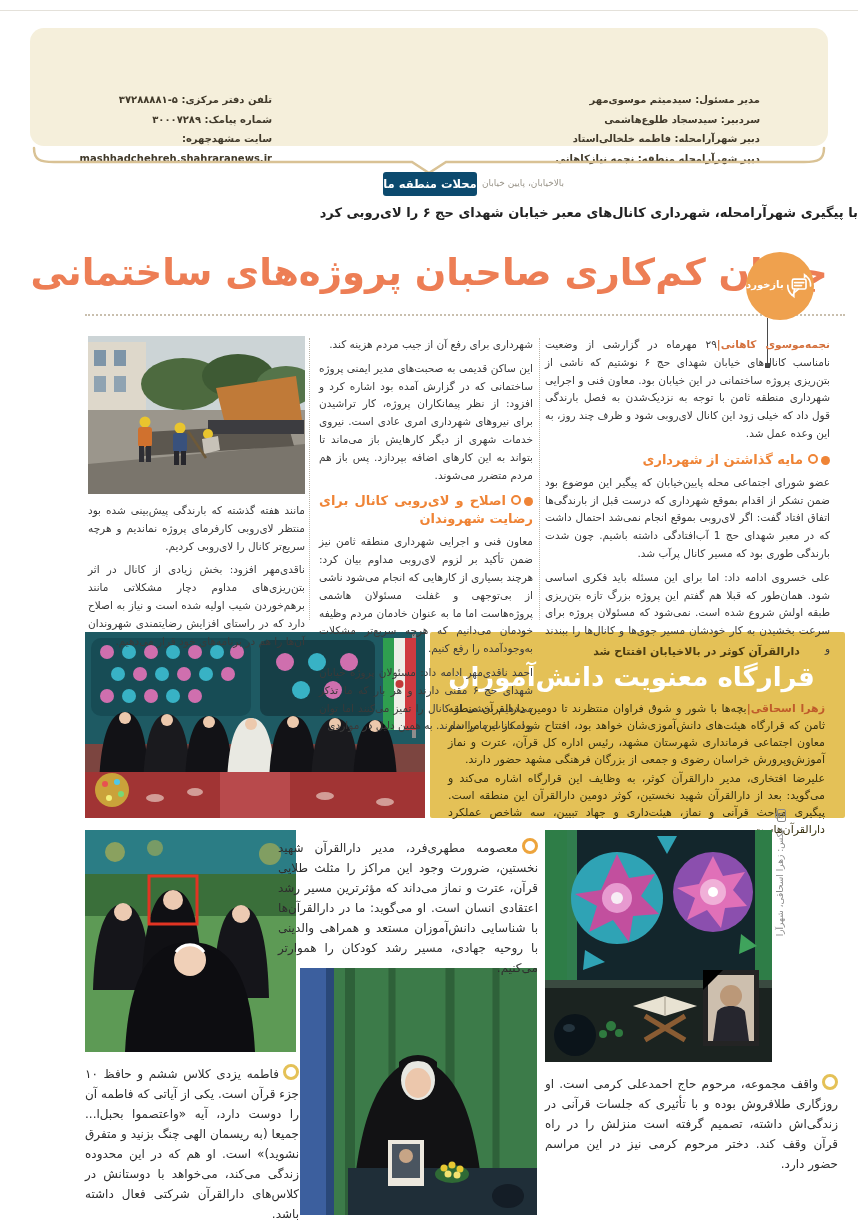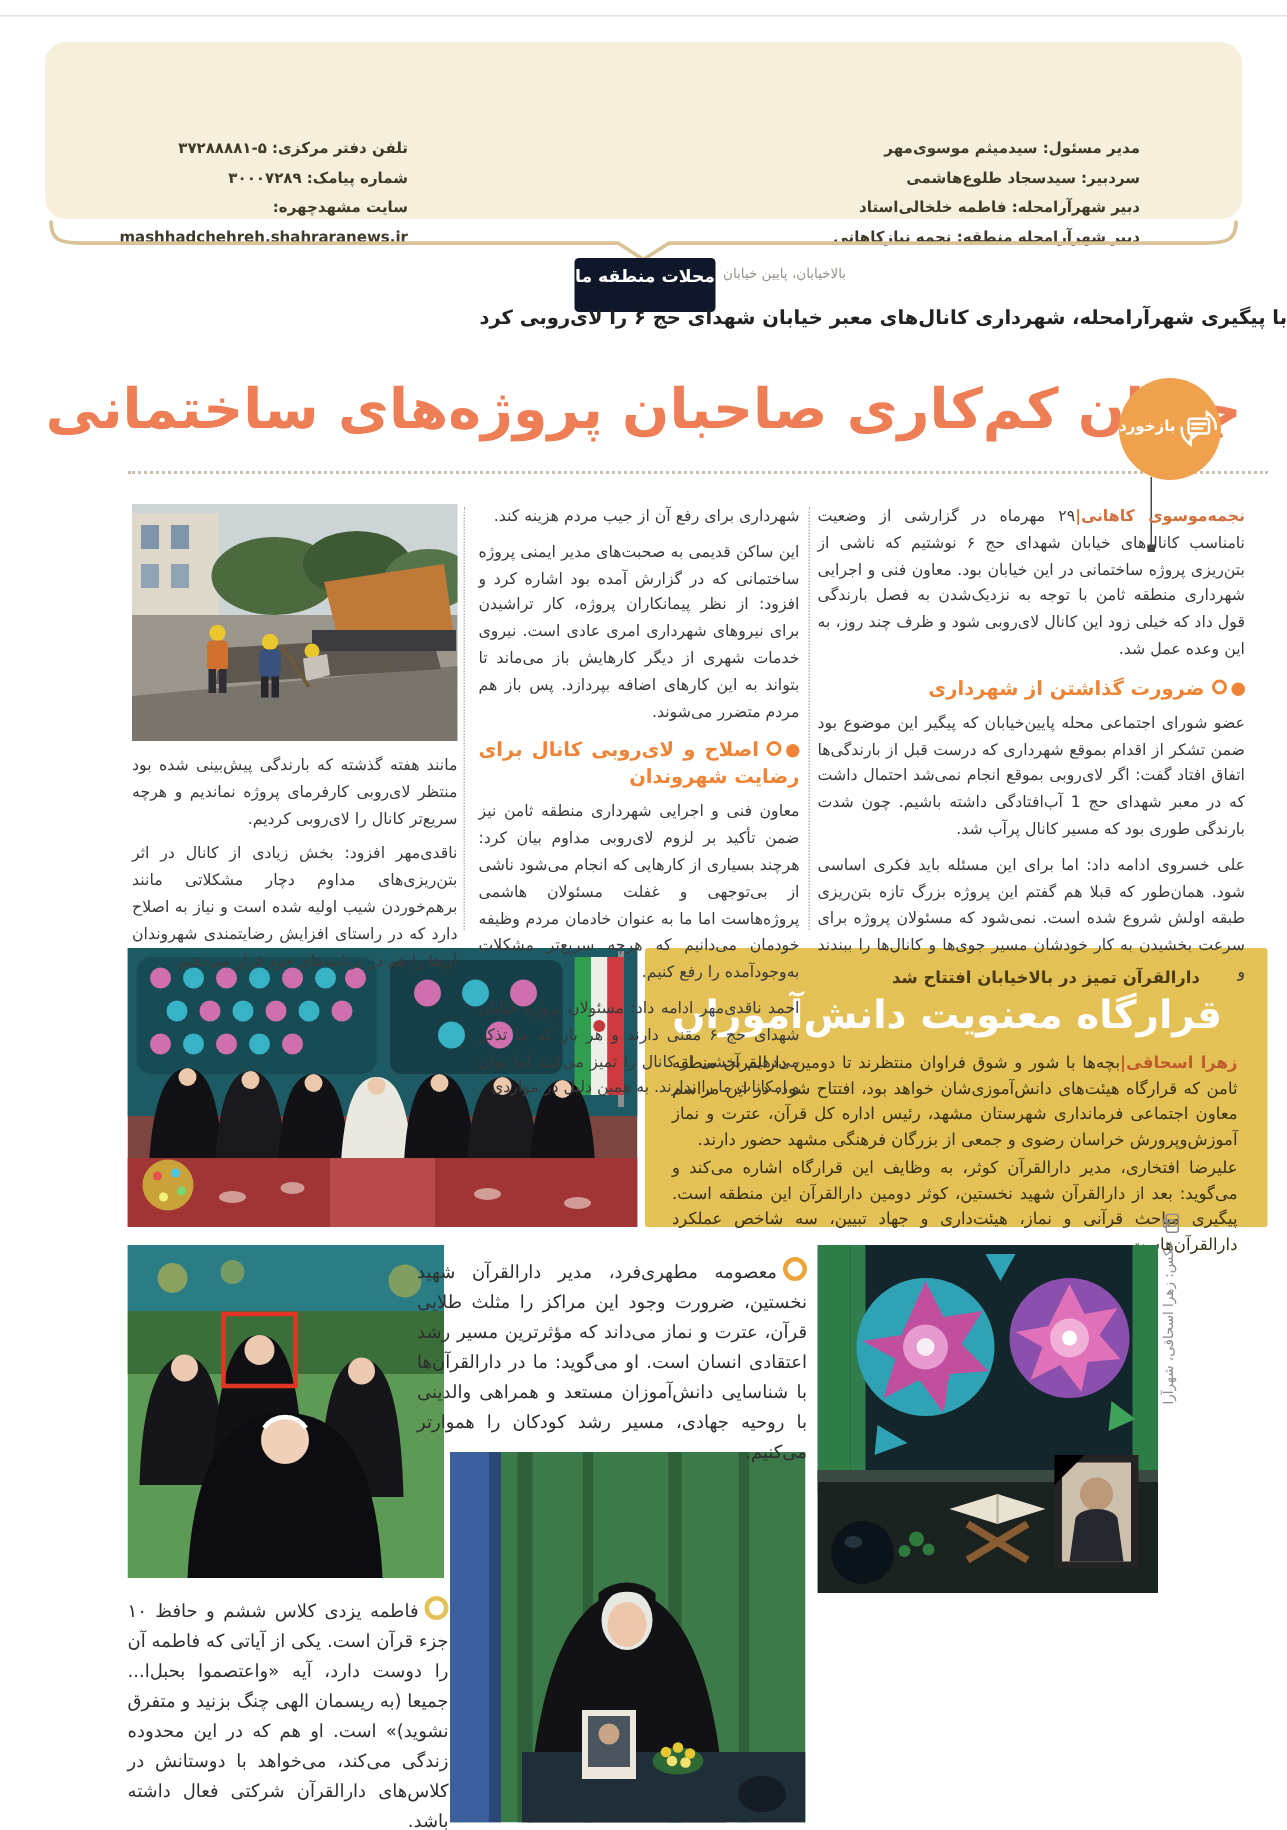--- a/index.html
+++ b/index.html
@@ -7,21 +7,21 @@
         font-family:"DejaVu Sans",sans-serif;direction:rtl;}
   .topline{position:absolute;top:10px;left:0;width:858px;height:1px;background:#e4e1da;}
 
   
   .mastband{position:absolute;top:28px;left:30px;width:798px;height:118px;background:#f5efdb;border-radius:14px;}
   .mast-col{position:absolute;font-size:10px;font-weight:bold;color:#40392a;line-height:19.5px;text-align:right;}
   .mast-right{top:62px;right:68px;width:240px;}
   .mast-middle{top:81px;right:300px;width:230px;}
   .mast-left{top:62px;right:556px;width:210px;}
   .brace{position:absolute;top:146px;left:30px;}
-  .tab{position:absolute;top:172px;left:383px;width:94px;height:36px;background:#0f172a;color:#fff;
+  .tab{position:absolute;top:172px;left:383px;width:94px;height:24px;background:#0c4a6e;color:#fff;
        font-size:11.5px;font-weight:bold;text-align:center;line-height:25px;border-radius:3px;}
   .tab-side{position:absolute;top:178px;left:482px;font-size:9px;color:#9a958a;}
 
   
   .kicker{position:absolute;top:205px;left:0;right:0;font-size:13px;font-weight:bold;color:#222;}
   .headline{position:absolute;top:226px;left:0;right:0;text-align:center;font-size:37px;font-weight:bold;color:#ed7e55;}
   .dotted{position:absolute;top:314px;left:85px;width:760px;border-top:2px dotted #c9bfae;}
 
   
   .feedback{position:absolute;top:252px;left:746px;width:68px;height:68px;border-radius:50%;background:#efa14e;
@@ -116,21 +116,21 @@
     <div class="fb-label">بازخورد</div>
   </div>
   <div class="connector"></div>
   <div class="connector-dot"></div>
 
   <div class="vsep vsep1"></div>
   <div class="vsep vsep2"></div>
 
   <div class="col col-right">
     <p><span class="byline1">نجمه‌موسوی کاهانی|</span><span>۲۹ مهرماه در گزارشی از وضعیت نامناسب کانال‌های خیابان شهدای حج ۶ نوشتیم که ناشی از بتن‌ریزی پروژه ساختمانی در این خیابان بود. معاون فنی و اجرایی شهرداری منطقه ثامن با توجه به نزدیک‌شدن به فصل بارندگی قول داد که خیلی زود این کانال لای‌روبی شود و ظرف چند روز، به این وعده عمل شد.</span></p>
-    <h3 class="sec-head"><span class="dot-fill"></span><span class="dot-ring"></span><span>ضرورت گذاشتن از شهرداری</span></h3>
+    <h3 class="sec-head"><span class="dot-fill"></span><span class="dot-ring"></span><span>مایه گذاشتن از شهرداری</span></h3>
     <p>عضو شورای اجتماعی محله پایین‌خیابان که پیگیر این موضوع بود ضمن تشکر از اقدام بموقع شهرداری که درست قبل از بارندگی‌ها اتفاق افتاد گفت: اگر لای‌روبی بموقع انجام نمی‌شد احتمال داشت که در معبر شهدای حج 1 آب‌افتادگی داشته باشیم. چون شدت بارندگی طوری بود که مسیر کانال پرآب شد.</p>
     <p>علی خسروی ادامه داد: اما برای این مسئله باید فکری اساسی شود. همان‌طور که قبلا هم گفتم این پروژه بزرگ تازه بتن‌ریزی طبقه اولش شروع شده است. نمی‌شود که مسئولان پروژه برای سرعت بخشیدن به کار خودشان مسیر جوی‌ها و کانال‌ها را ببندند و</p>
   </div>
 
   <div class="col col-mid">
     <p>شهرداری برای رفع آن از جیب مردم هزینه کند.</p>
     <p>این ساکن قدیمی به صحبت‌های مدیر ایمنی پروژه ساختمانی که در گزارش آمده بود اشاره کرد و افزود: از نظر پیمانکاران پروژه، کار تراشیدن برای نیروهای شهرداری امری عادی است. نیروی خدمات شهری از دیگر کارهایش باز می‌ماند تا بتواند به این کارهای اضافه بپردازد. پس باز هم مردم متضرر می‌شوند.</p>
     <h3 class="sec-head"><span class="dot-fill"></span><span class="dot-ring"></span><span>اصلاح و لای‌روبی کانال برای رضایت شهروندان</span></h3>
     <p>معاون فنی و اجرایی شهرداری منطقه ثامن نیز ضمن تأکید بر لزوم لای‌روبی مداوم بیان کرد: هرچند بسیاری از کارهایی که انجام می‌شود ناشی از بی‌توجهی و غفلت مسئولان هاشمی پروژه‌هاست اما ما به عنوان خادمان مردم وظیفه خودمان می‌دانیم که هرچه سریع‌تر مشکلات به‌وجودآمده را رفع کنیم.</p>
     <p>احمد ناقدی‌مهر ادامه داد: مسئولان پروژه خیابان شهدای حج ۶ مقنی دارند و هر بار که ما تذکر می‌دهیم بخشی از کانال را تمیز می‌کنند اما توان و امکانات ما را ندارند. به همین دلیل در مواردی</p>
@@ -223,21 +223,21 @@
     <ellipse cx="240" cy="164" rx="9" ry="4" fill="#d29c96"></ellipse>
       <ellipse cx="300" cy="170" rx="9" ry="4" fill="#d29c96"></ellipse>
     <circle cx="27" cy="158" r="17" fill="#caa23a"></circle>
     <circle cx="20" cy="152" r="3" fill="#e85050"></circle>
       <circle cx="32" cy="150" r="3" fill="#4fc8e8"></circle>
     <circle cx="36" cy="162" r="3" fill="#77d877"></circle>
       <circle cx="24" cy="166" r="3" fill="#f2ef7a"></circle>
   </svg>
 
   <div class="feature">
-    <div class="f-kicker">دارالقرآن تمیز در بالاخیابان افتتاح شد</div>
+    <div class="f-kicker">دارالقرآن کوثر در بالاخیابان افتتاح شد</div>
     <h2 class="f-title">قرارگاه معنویت دانش‌آموزان</h2>
     <p class="f-body"><span class="byline2">زهرا اسحاقی|</span><span>بچه‌ها با شور و شوق فراوان منتظرند تا دومین دارالقرآن منطقه ثامن که قرارگاه هیئت‌های دانش‌آموزی‌شان خواهد بود، افتتاح شود. در این مراسم معاون اجتماعی فرمانداری شهرستان مشهد، رئیس اداره کل قرآن، عترت و نماز آموزش‌وپرورش خراسان رضوی و جمعی از بزرگان فرهنگی مشهد حضور دارند.</span></p>
     <p class="f-body">علیرضا افتخاری، مدیر دارالقرآن کوثر، به وظایف این قرارگاه اشاره می‌کند و می‌گوید: بعد از دارالقرآن شهید نخستین، کوثر دومین دارالقرآن این منطقه است. پیگیری مباحث قرآنی و نماز، هیئت‌داری و جهاد تبیین، سه شاخص عملکرد دارالقرآن‌هاست.</p>
   </div>
 
   <svg class="ph-four" width="211" height="222" viewBox="0 0 211 222">
     <rect width="211" height="222" fill="#5d9a55"></rect>
     <rect width="211" height="44" fill="#2b7d85"></rect>
     <circle cx="30" cy="22" r="10" fill="#d8c040" opacity="0.55"></circle>
     <circle cx="70" cy="18" r="8" fill="#d8c040" opacity="0.45"></circle>
@@ -308,20 +308,21 @@
     <path d="M158,140 L178,140 L158,160 Z" fill="#000000"></path>
     <circle cx="30" cy="205" r="21" fill="#0b141a"></circle>
     <ellipse cx="24" cy="198" rx="6" ry="4" fill="#24343e"></ellipse>
     <circle cx="66" cy="196" r="5" fill="#2f7a3f"></circle>
       <circle cx="74" cy="203" r="4" fill="#2f7a3f"></circle>
       <circle cx="58" cy="204" r="4" fill="#2f7a3f"></circle>
   </svg>
 
   <p class="note note-motahari"><span class="ring ring-o"></span><span>معصومه مطهری‌فرد، مدیر دارالقرآن شهید نخستین، ضرورت وجود این مراکز را مثلث طلایی قرآن، عترت و نماز می‌داند که مؤثرترین مسیر رشد اعتقادی انسان است. او می‌گوید: ما در دارالقرآن‌ها با شناسایی دانش‌آموزان مستعد و همراهی والدینی با روحیه جهادی، مسیر رشد کودکان را هموارتر می‌کنیم.</span></p>
   <p class="note note-fatemeh"><span class="ring"></span><span>فاطمه یزدی کلاس ششم و حافظ ۱۰ جزء قرآن است. یکی از آیاتی که فاطمه آن را دوست دارد، آیه «واعتصموا بحبل‌ا... جمیعا (به ریسمان الهی چنگ بزنید و متفرق نشوید)» است. او هم که در این محدوده زندگی می‌کند، می‌خواهد با دوستانش در کلاس‌های دارالقرآن شرکتی فعال داشته باشد.</span></p>
+  <p class="note note-vaqef"><span class="ring"></span><span>واقف مجموعه، مرحوم حاج احمدعلی کرمی است. او روزگاری طلافروش بوده و با تأثیری که جلسات قرآنی در زندگی‌اش داشته، تصمیم گرفته است منزلش را در راه قرآن وقف کند. دختر مرحوم کرمی نیز در این مراسم حضور دارد.</span></p>
 
   <div class="vcredit">
     <svg width="13" height="11" viewBox="0 0 13 11">
       <rect x="0.5" y="2.5" width="12" height="8" rx="1.5" fill="none" stroke="#8a8a8a"></rect>
       <rect x="4" y="0.5" width="5" height="2.5" rx="1" fill="none" stroke="#8a8a8a"></rect>
       <circle cx="6.5" cy="6.5" r="2.2" fill="none" stroke="#8a8a8a"></circle>
     </svg>
     <span>عکس: زهرا اسحاقی، شهرآرا</span>
   </div>
 </div>

